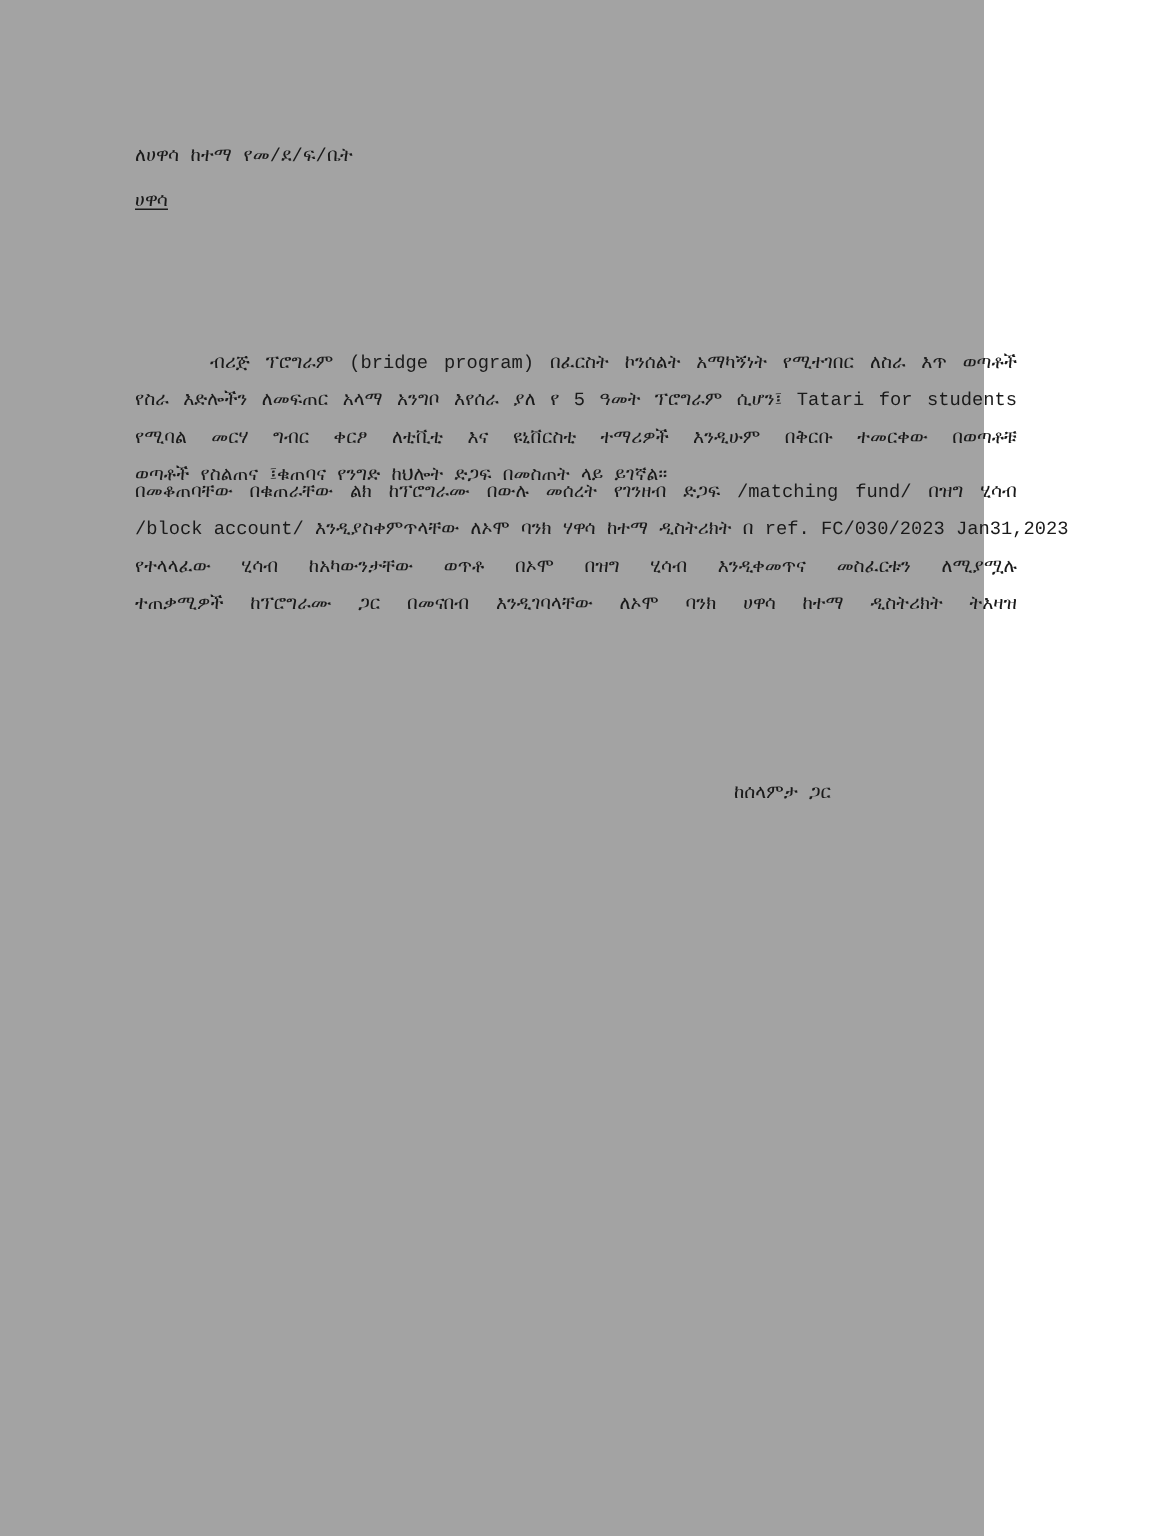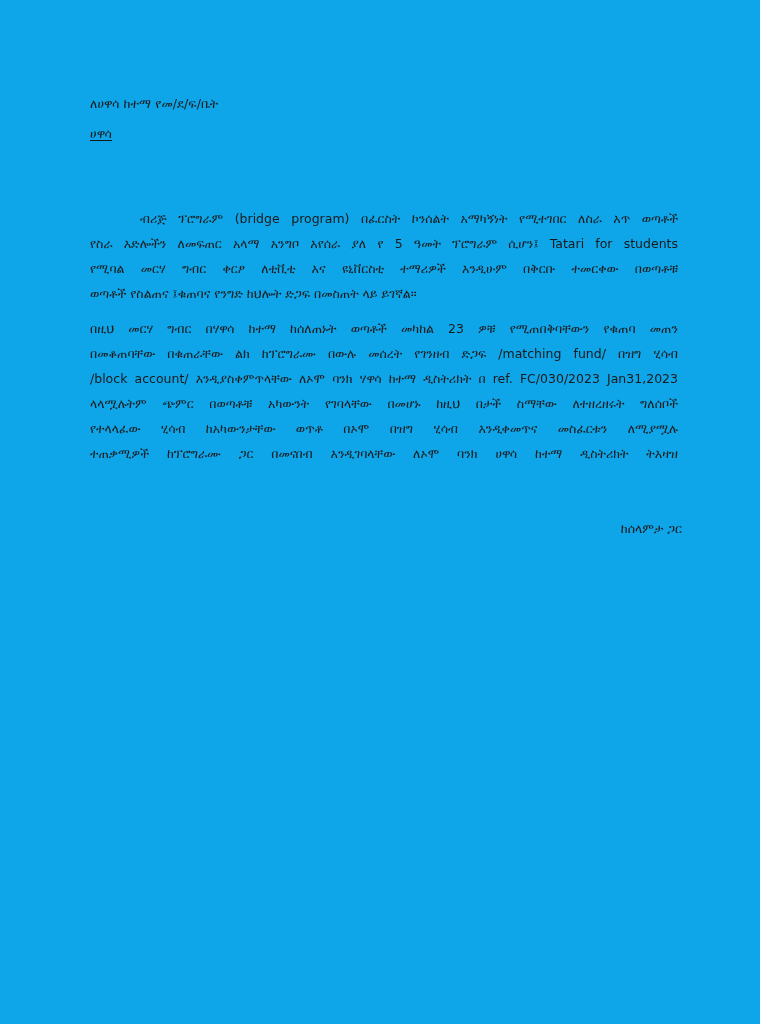--- a/index.html
+++ b/index.html
@@ -11,22 +11,23 @@
       width: 768px;
       height: 1024px;
       position: relative;
       overflow: hidden;
       font-family: "DejaVu Sans", sans-serif;
       color: #1a1a1a;
     }
     .page {
       position: absolute;
       left: 0; top: 0;
-      width: 760px; height: 1024px;
-      background: #0ea5e9;
+      width: 656px; height: 1024px;
+      background: #a3a3a3;
+      font-family: Liberation Mono, monospace;
     }
     .line {
       position: absolute;
       left: 90px;
       font-size: 12.5px;
       line-height: 16px;
       white-space: nowrap;
       letter-spacing: 0.1px;
     }
     .underline { text-decoration: underline; text-underline-offset: 2px; }
@@ -41,24 +42,24 @@
     }
     .para .row {
       display: block;
       text-align: justify;
       text-align-last: justify;
       white-space: nowrap;
     }
     .para .row.last {
       text-align-last: left;
     }
-    .indent { padding-left: 50px; }
+    .indent { padding-left: 50px; margin-top: 24px; }
     .closing {
       position: absolute;
-      right: 78px;
+      right: 102px;
       top: 521px;
       font-size: 12.5px;
       line-height: 16px;
     }
   </style>
 </head>
 <body>
 
 <div class="page">
 
@@ -68,23 +69,21 @@
 
 
   <div class="para" style="top:206px;">
     <span class="row indent">ብሪጅ ፕሮግራም (bridge program) በፈርስት ኮንሰልት አማካኝነት የሚተገበር ለስራ እጥ ወጣቶች</span>
     <span class="row">የስራ እድሎችን ለመፍጠር አላማ አንግቦ እየሰራ ያለ የ 5 ዓመት ፕሮግራም ሲሆን፤ Tatari for students</span>
     <span class="row">የሚባል መርሃ ግብር ቀርፆ ለቲቪቲ እና ዩኒቨርስቲ ተማሪዎች እንዲሁም በቅርቡ ተመርቀው በወጣቶቹ</span>
     <span class="row last">ወጣቶች የስልጠና ፤ቁጠባና የንግድ ከህሎት ድጋፍ በመስጠት ላይ ይገኛል።</span>
   </div>
 
   <div class="para" style="top:316px;">
-    <span class="row">በዚህ መርሃ ግብር በሃዋሳ ከተማ ከሰለጠኑት ወጣቶች መካከል 23 ዎቹ የሚጠበቅባቸውን የቁጠባ መጠን</span>
     <span class="row">በመቆጠባቸው በቁጠራቸው ልክ ከፕሮግራሙ በውሉ መሰረት የገንዘብ ድጋፍ /matching fund/ በዝግ ሂሳብ</span>
     <span class="row">/block account/ እንዲያስቀምጥላቸው ለኦሞ ባንክ ሃዋሳ ከተማ ዲስትሪክት በ ref. FC/030/2023 Jan31,2023</span>
-    <span class="row">ላላሟሉትም ጭምር በወጣቶቹ አካውንት የገባላቸው በመሆኑ ከዚህ በታች ስማቸው ለተዘረዘሩት ግለሰቦች</span>
     <span class="row">የተላላፈው ሂሳብ ከአካውንታቸው ወጥቶ በኦሞ በዝግ ሂሳብ እንዲቀመጥና መስፈርቱን ለሚያሟሉ</span>
     <span class="row">ተጠቃሚዎች ከፕሮግራሙ ጋር በመናበብ እንዲገባላቸው ለኦሞ ባንክ ሀዋሳ ከተማ ዲስትሪክት ትእዛዝ</span>
   </div>
 
   <div class="closing">ከሰላምታ ጋር</div>
 
 </div>
 
 </body></html>

